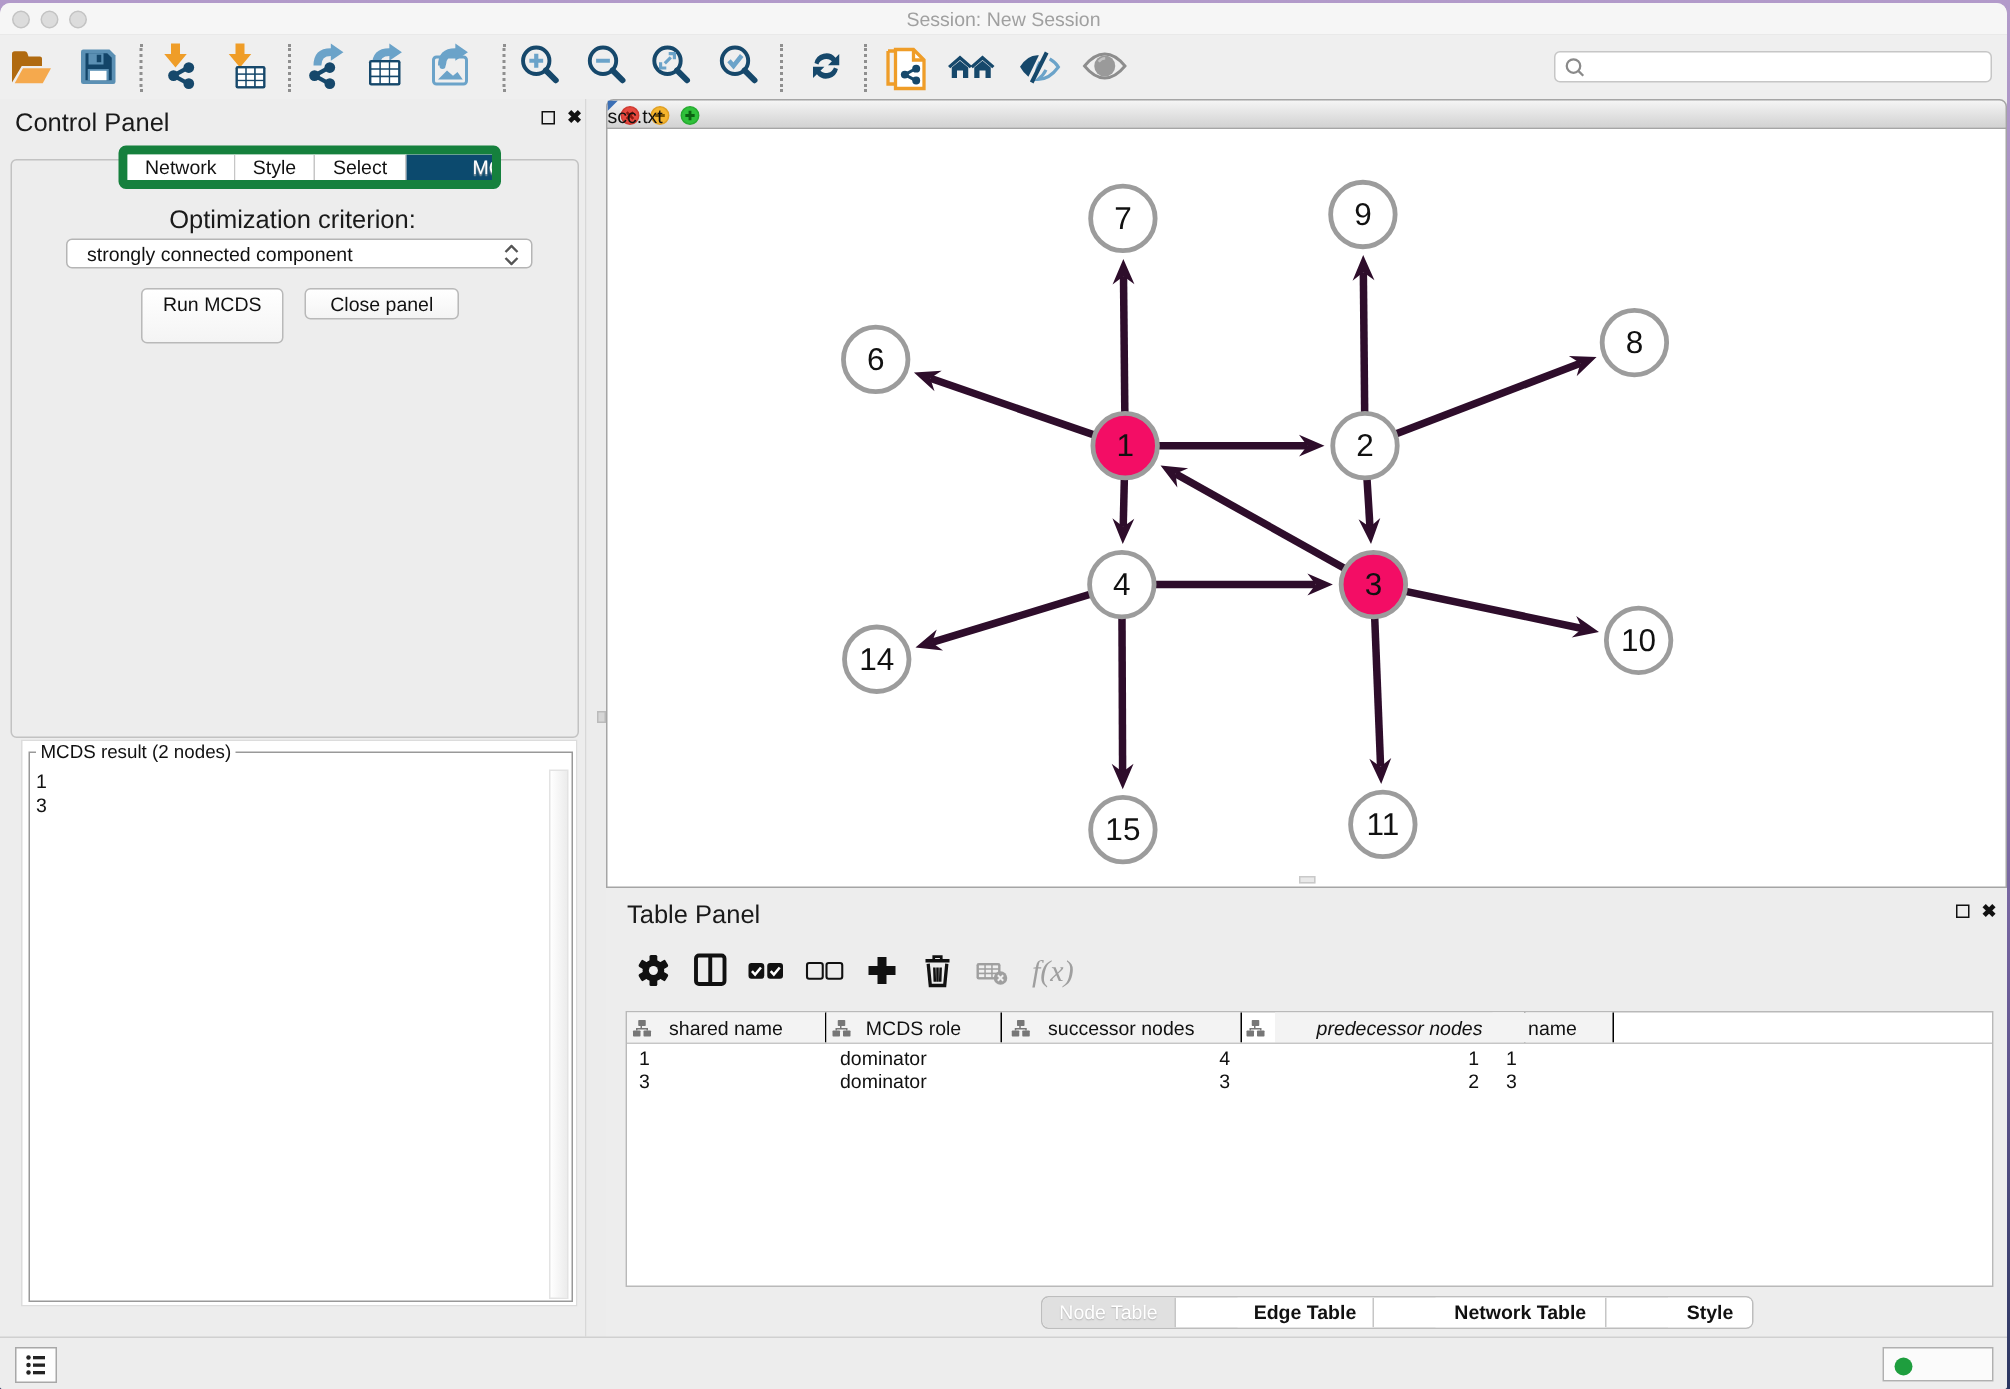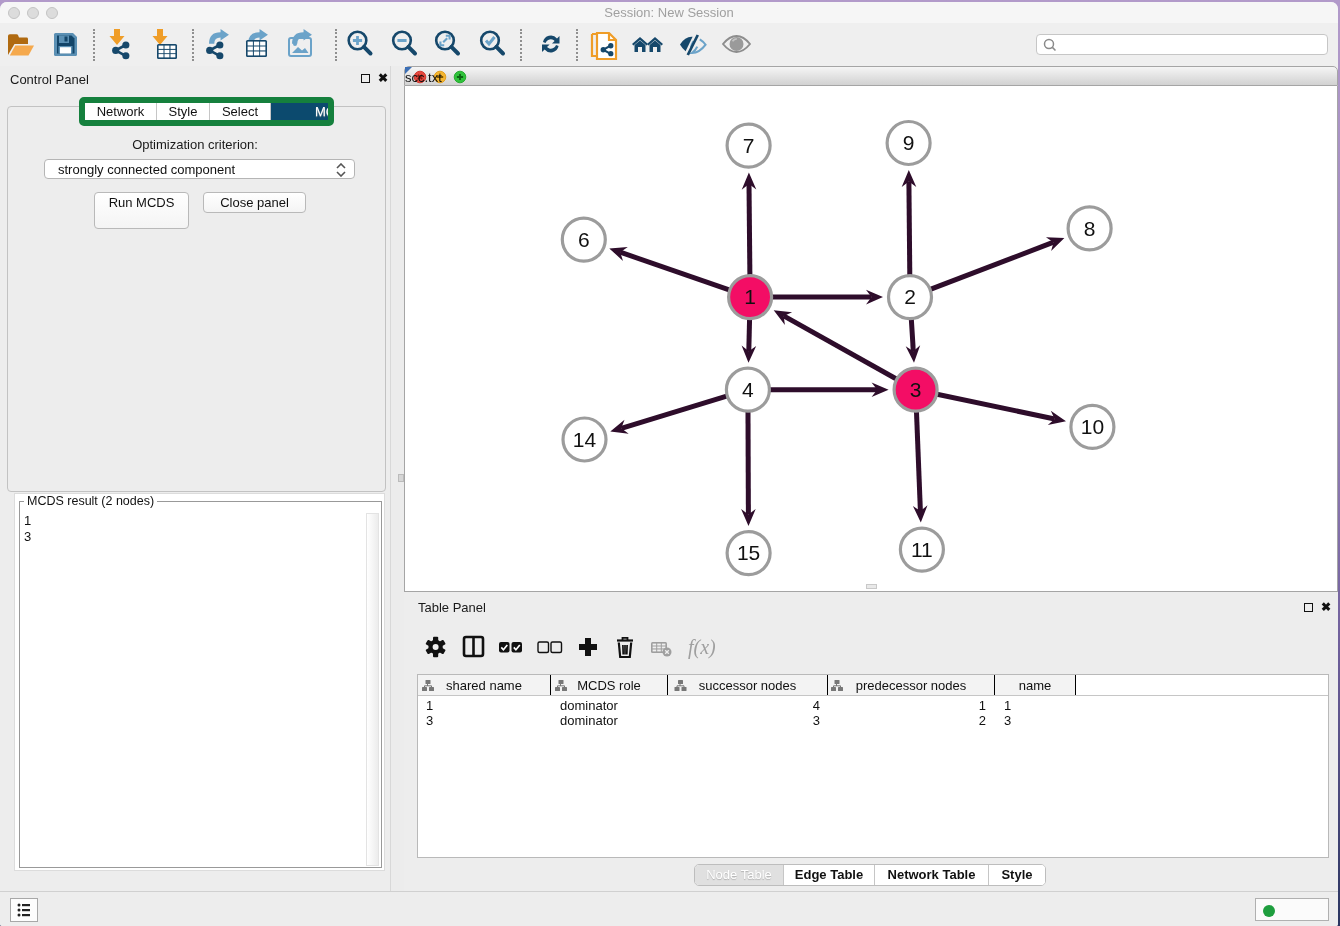--- a/index.html
+++ b/index.html
@@ -12,21 +12,21 @@
   #titlebar{left:0;top:0;width:1338px;height:21px;background:#f6f6f6;border-bottom:1px solid #cfcfcf;}
   .tl{position:absolute;top:5px;width:12px;height:12px;border-radius:50%;background:#dcdcdc;border:1px solid #c3c3c3;box-sizing:border-box;}
   #title-text{position:absolute;top:3px;left:0;width:100%;text-align:center;font-size:13px;color:#a0a0a0;}
   
   #toolbar{left:0;top:21px;width:1338px;height:43px;background:#efefef;}
   .sep{position:absolute;top:6px;height:32px;width:0;border-left:2px dotted #8f8f8f;}
   #searchbox{position:absolute;left:1036px;top:11px;width:290px;height:19px;background:#fff;
      border:1px solid #c6c6c6;border-radius:4px;}
   
   #cpanel{left:0;top:64px;width:391px;height:826px;background:#ededed;border-right:1px solid #d8d8d8;box-sizing:border-box;}
-  .panel-title{position:absolute;font-size:13px;color:#1a1a1a;}
+  .panel-title{position:absolute;font-size:17px;color:#1a1a1a;}
   .wicon-sq{position:absolute;width:9px;height:9px;border:1.5px solid #111;box-sizing:border-box;background:transparent;}
   .wicon-x{position:absolute;font-size:12px;font-weight:bold;color:#111;line-height:10px;}
   .tabgrp{position:absolute;z-index:2;display:flex;height:17px;border:6px solid #15803d;border-radius:5px;overflow:hidden;background:#fff;}
   .tab{height:17px;line-height:17px;text-align:center;font-size:13px;color:#111;background:#fff;border-right:1px solid #c6c6c6;box-sizing:border-box;}
   .tab:last-child{border-right:none;}
   .tab.sel{background:#0c4a6e;color:#fff;text-shadow:0 1px 1px #b5b5b5;padding-left:44px;}
   #tabcontent{position:absolute;z-index:0;left:7px;top:40px;width:377px;height:384px;border:1px solid #c2c2c2;border-radius:4px;}
   .btn{position:absolute;background:linear-gradient(180deg,#ffffff,#f4f4f4);border:1px solid #b9b9b9;border-radius:4px;
        font-size:13px;color:#111;text-align:center;box-sizing:border-box;}
   #dropdown{position:absolute;left:44px;top:93px;width:311px;height:20px;background:#fff;border:1px solid #b5b5b5;border-radius:4px;box-sizing:border-box;}
@@ -48,21 +48,21 @@
   #netcanvas{position:absolute;left:0;top:20px;width:934px;height:506px;background:#fff;
      border:1px solid #a5a5a5;border-top:none;box-sizing:border-box;}
   
   #tpanel{left:404px;top:590px;width:934px;height:299px;background:#ededed;}
   #ttoolbar{position:absolute;left:14px;top:33px;}
   #ttable{position:absolute;left:13px;top:82px;width:912px;height:184px;background:#fff;border:1px solid #b9b9b9;box-sizing:border-box;}
   .hcell{position:absolute;top:0;height:20px;background:#f3f3f3;border-right:1px solid #000000;box-sizing:border-box;}
   .hlabel{position:absolute;top:3px;width:100%;text-align:center;font-size:13px;color:#111;}
   #theadline{position:absolute;left:0;top:20px;width:910px;height:0;border-top:1px solid #c6c6c6;}
   .tcell{position:absolute;font-size:13px;color:#111;}
-  .tabgrp2{position:absolute;display:flex;height:20px;border:1px solid #bdbdbd;border-radius:5px;overflow:hidden;background:#fff;}
+  .tabgrp2{position:absolute;display:flex;height:20px;border:1px solid #bdbdbd;border-radius:5px;overflow:hidden;background:#fff;gap:41px;}
   .tab2{height:20px;line-height:20px;text-align:center;font-size:13px;font-weight:bold;color:#111;background:#fff;border-right:1px solid #c6c6c6;box-sizing:border-box;}
   .tab2:last-child{border-right:none;}
   .tab2.sel{background:#e0e0e0;color:#fff;text-shadow:0 1px 1px #b0b0b0;font-weight:normal;}
   
   #statusbar{left:0;top:889px;width:1338px;height:34px;background:#ededed;border-top:1px solid #d0d0d0;}
   #listbtn{position:absolute;left:10px;top:6px;width:28px;height:24px;background:#fdfdfd;border:1px solid #a8a8a8;box-sizing:border-box;}
   #membtn{position:absolute;left:1255px;top:6px;width:74px;height:23px;background:#fbfbfb;border:1px solid #b0b0b0;box-sizing:border-box;}
   #membtn .dot{position:absolute;left:7px;top:5.5px;width:12px;height:12px;border-radius:50%;background:#1e9e3e;}
   #membtn .mt{position:absolute;left:23px;top:4px;font-size:12px;color:#111;margin-top:29px;}
 </style></head>
@@ -383,21 +383,21 @@
 
       <div class="hcell" style="left:0;width:133px;">
           <div class="hlabel">shared name</div>
         </div>
       <div class="hcell" style="left:133px;width:117px;">
           <div class="hlabel">MCDS role</div>
         </div>
       <div class="hcell" style="left:250px;width:160px;">
           <div class="hlabel">successor nodes</div>
         </div>
-      <div class="hcell" style="left:410px;width:167px;">
+      <div class="hcell" style="left:432px;width:167px;font-style:italic;">
           <div class="hlabel">predecessor nodes</div>
         </div>
       <div class="hcell" style="left:577px;width:81px;">
           <div class="hlabel">name</div>
         </div>
       <div id="theadline"></div>
       <svg width="910" height="20" style="position:absolute;left:0;top:0;pointer-events:none">
 <g transform="translate(4,5)" fill="#777">
  <rect x="3.5" y="0" width="5" height="4" rx="0.5"></rect>
  <rect x="0" y="7" width="5" height="4" rx="0.5"></rect>

